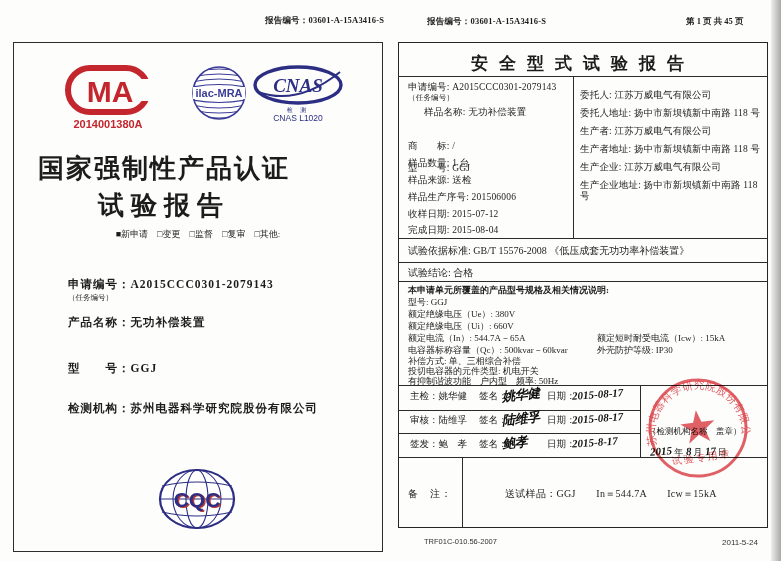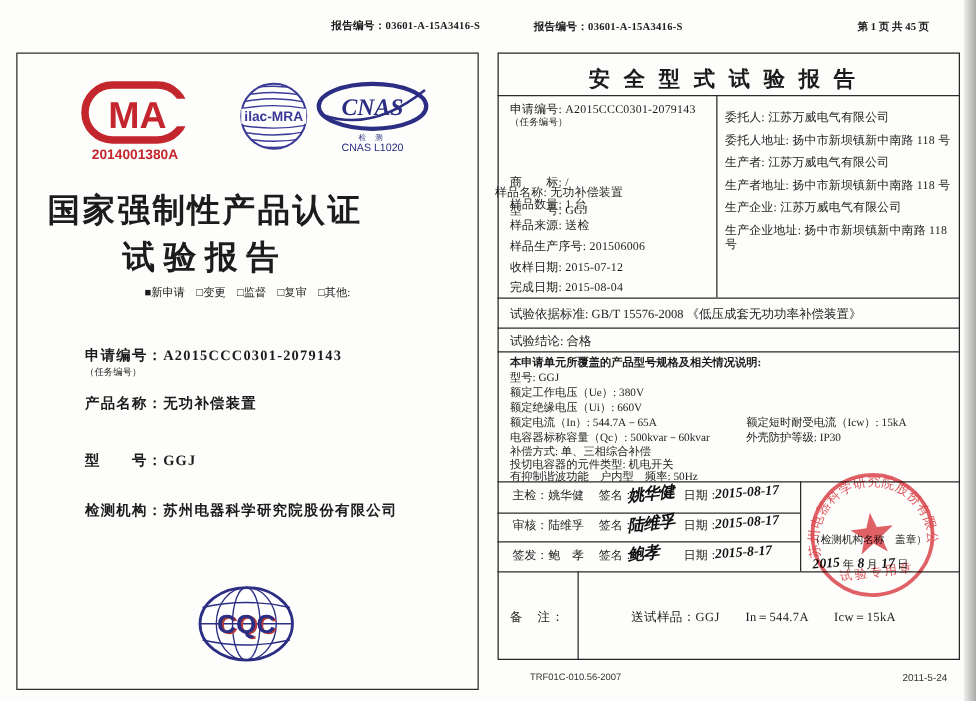--- a/index.html
+++ b/index.html
@@ -123,42 +123,42 @@
   <div class="hline" style="left:398px; top:385px; width:370px;"></div>
   <div class="hline" style="left:398px; top:410px; width:242px;"></div>
   <div class="hline" style="left:398px; top:433px; width:242px;"></div>
   <div class="hline" style="left:398px; top:457px; width:370px;"></div>
   <div class="vline" style="left:573px; top:76px;  height:162px;"></div>
   <div class="vline" style="left:640px; top:385px; height:72px;"></div>
   <div class="vline" style="left:462px; top:457px; height:71px;"></div>
 
   <div class="abs info-line" style="left:408px; top:81px;">申请编号: A2015CCC0301-2079143</div>
   <div class="abs info-line" style="left:408px; top:93px; font-size:7.5px;">（任务编号）</div>
-  <div class="abs info-line" style="left:396px; top:106px;margin-top:42px;">样品名称: 无功补偿装置</div>
+  <div class="abs info-line" style="left:424px; top:106px;">样品名称: 无功补偿装置</div>
   <div class="abs info-line" style="left:408px; top:123px;margin-top:39px;">型　　号: GGJ</div>
   <div class="abs info-line" style="left:408px; top:140px;">商　　标: /</div>
   <div class="abs info-line" style="left:408px; top:157px;">样品数量: 1 台</div>
   <div class="abs info-line" style="left:408px; top:174px;">样品来源: 送检</div>
   <div class="abs info-line" style="left:408px; top:191px;">样品生产序号: 201506006</div>
   <div class="abs info-line" style="left:408px; top:208px;">收样日期: 2015-07-12</div>
   <div class="abs info-line" style="left:408px; top:224px;">完成日期: 2015-08-04</div>
 
   <div class="abs info-right-line" style="left:580px; top:90px;">委托人: 江苏万威电气有限公司</div>
   <div class="abs info-right-line" style="left:580px; top:108px;">委托人地址: 扬中市新坝镇新中南路 118 号</div>
   <div class="abs info-right-line" style="left:580px; top:126px;">生产者: 江苏万威电气有限公司</div>
   <div class="abs info-right-line" style="left:580px; top:144px;">生产者地址: 扬中市新坝镇新中南路 118 号</div>
   <div class="abs info-right-line" style="left:580px; top:162px;">生产企业: 江苏万威电气有限公司</div>
   <div class="abs info-right-line" style="left:580px; top:180px;">生产企业地址: 扬中市新坝镇新中南路 118 号</div>
 
   <div class="abs rowtext" style="left:408px; top:244px;">试验依据标准: GB/T 15576-2008 《低压成套无功功率补偿装置》</div>
   <div class="abs rowtext" style="left:408px; top:266px;">试验结论: 合格</div>
 
   <div class="abs spec" style="left:408px; top:284px; font-weight:bold;">本申请单元所覆盖的产品型号规格及相关情况说明:</div>
   <div class="abs spec" style="left:408px; top:296px;">型号: GGJ</div>
-  <div class="abs spec" style="left:408px; top:308px;">额定工作电压（Ue）: 380V</div>
+  <div class="abs spec" style="left:408px; top:308px;">额定绝缘电压（Ue）: 380V</div>
   <div class="abs spec" style="left:408px; top:320px;">额定绝缘电压（Ui）: 660V</div>
   <div class="abs spec" style="left:408px; top:332px;">额定电流（In）: 544.7A－65A</div>
   <div class="abs spec" style="left:597px; top:332px;">额定短时耐受电流（Icw）: 15kA</div>
   <div class="abs spec" style="left:408px; top:344px;">电容器标称容量（Qc）: 500kvar－60kvar</div>
   <div class="abs spec" style="left:597px; top:344px;">外壳防护等级: IP30</div>
   <div class="abs spec" style="left:408px; top:355px;">补偿方式: 单、三相综合补偿</div>
   <div class="abs spec" style="left:408px; top:365px;">投切电容器的元件类型: 机电开关</div>
   <div class="abs spec" style="left:408px; top:375px;">有抑制谐波功能　户内型　频率: 50Hz</div>
 
   <div class="abs sig" style="left:410px; top:390px;text-align:right;">主检：姚华健</div>

